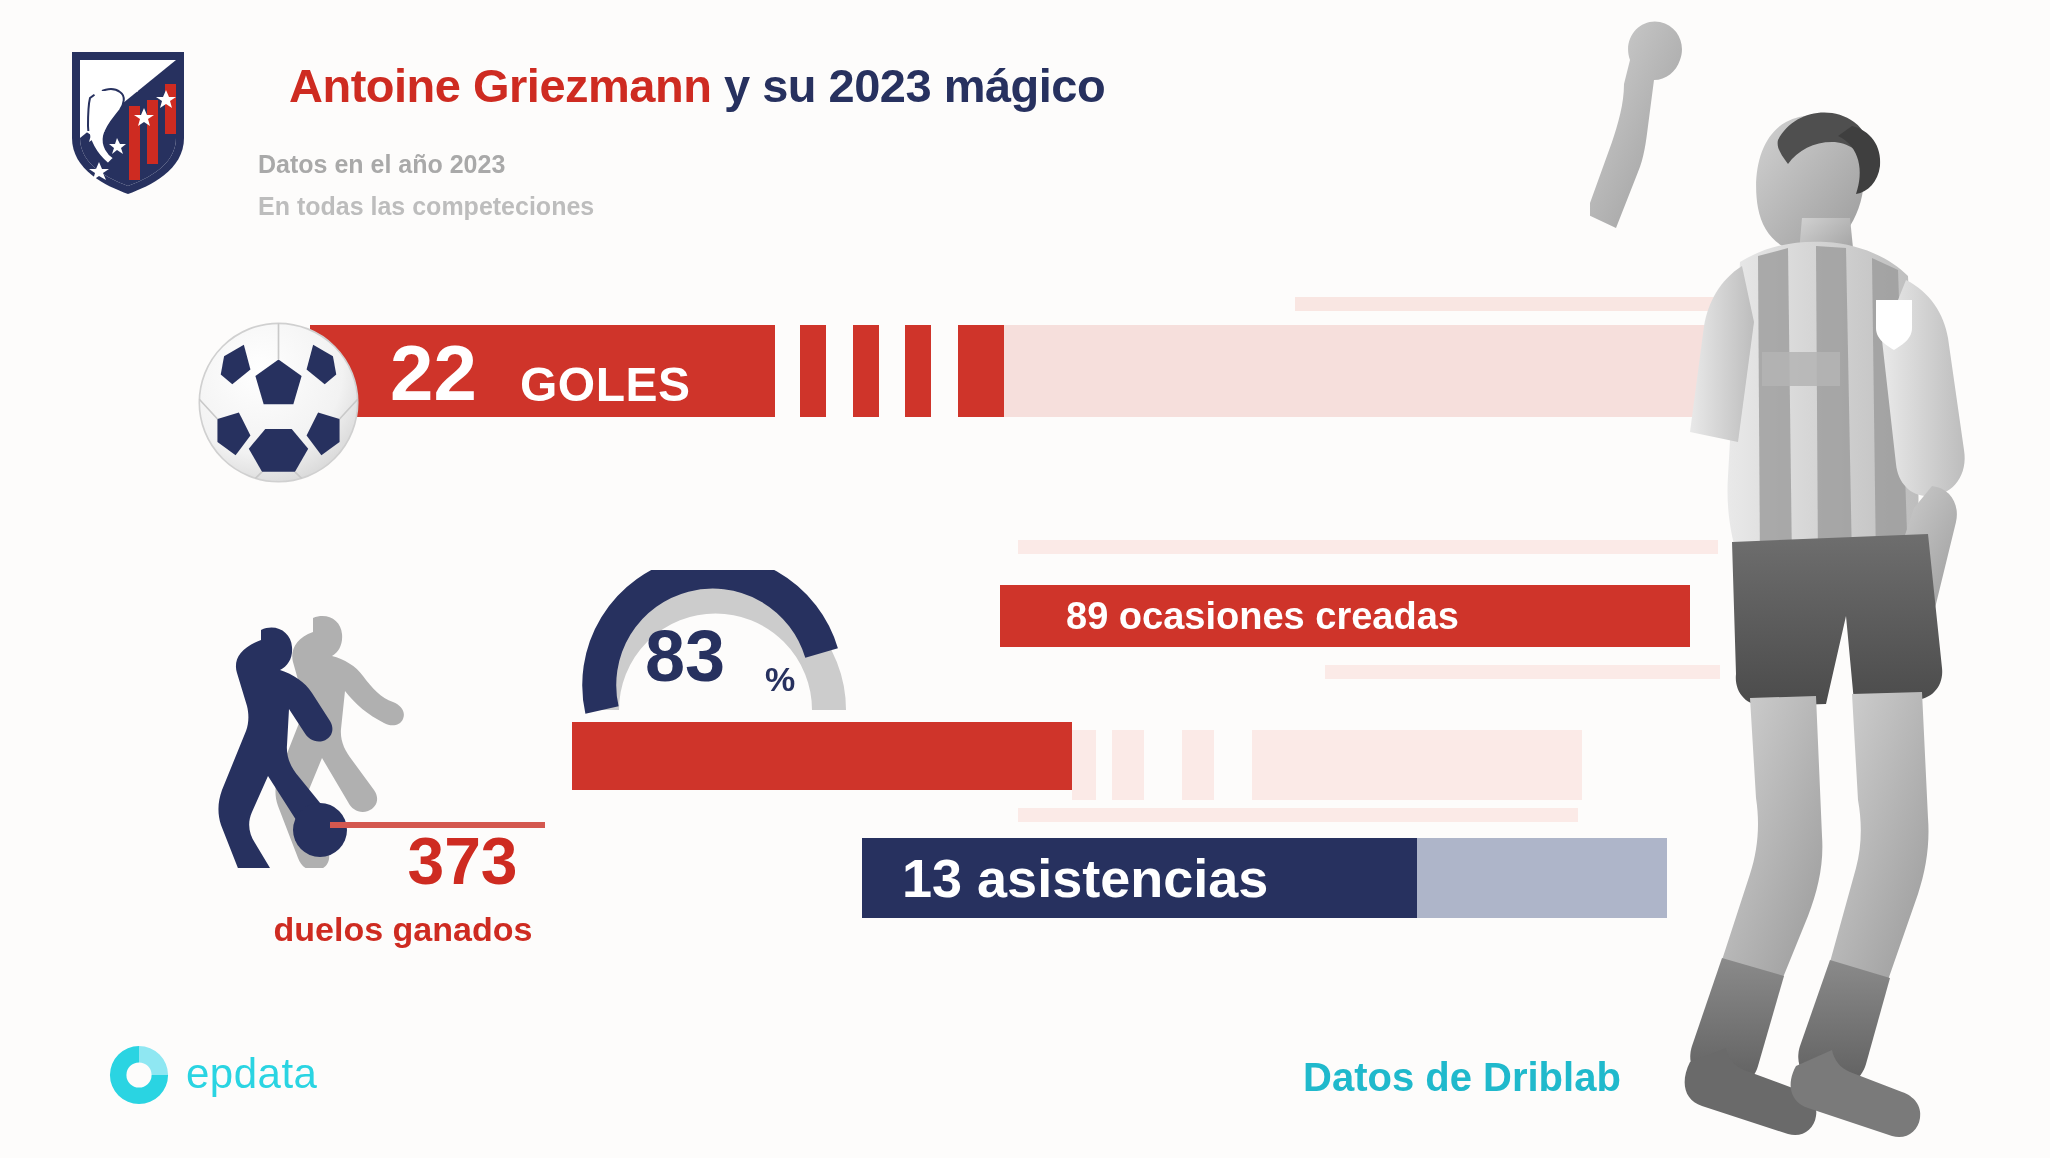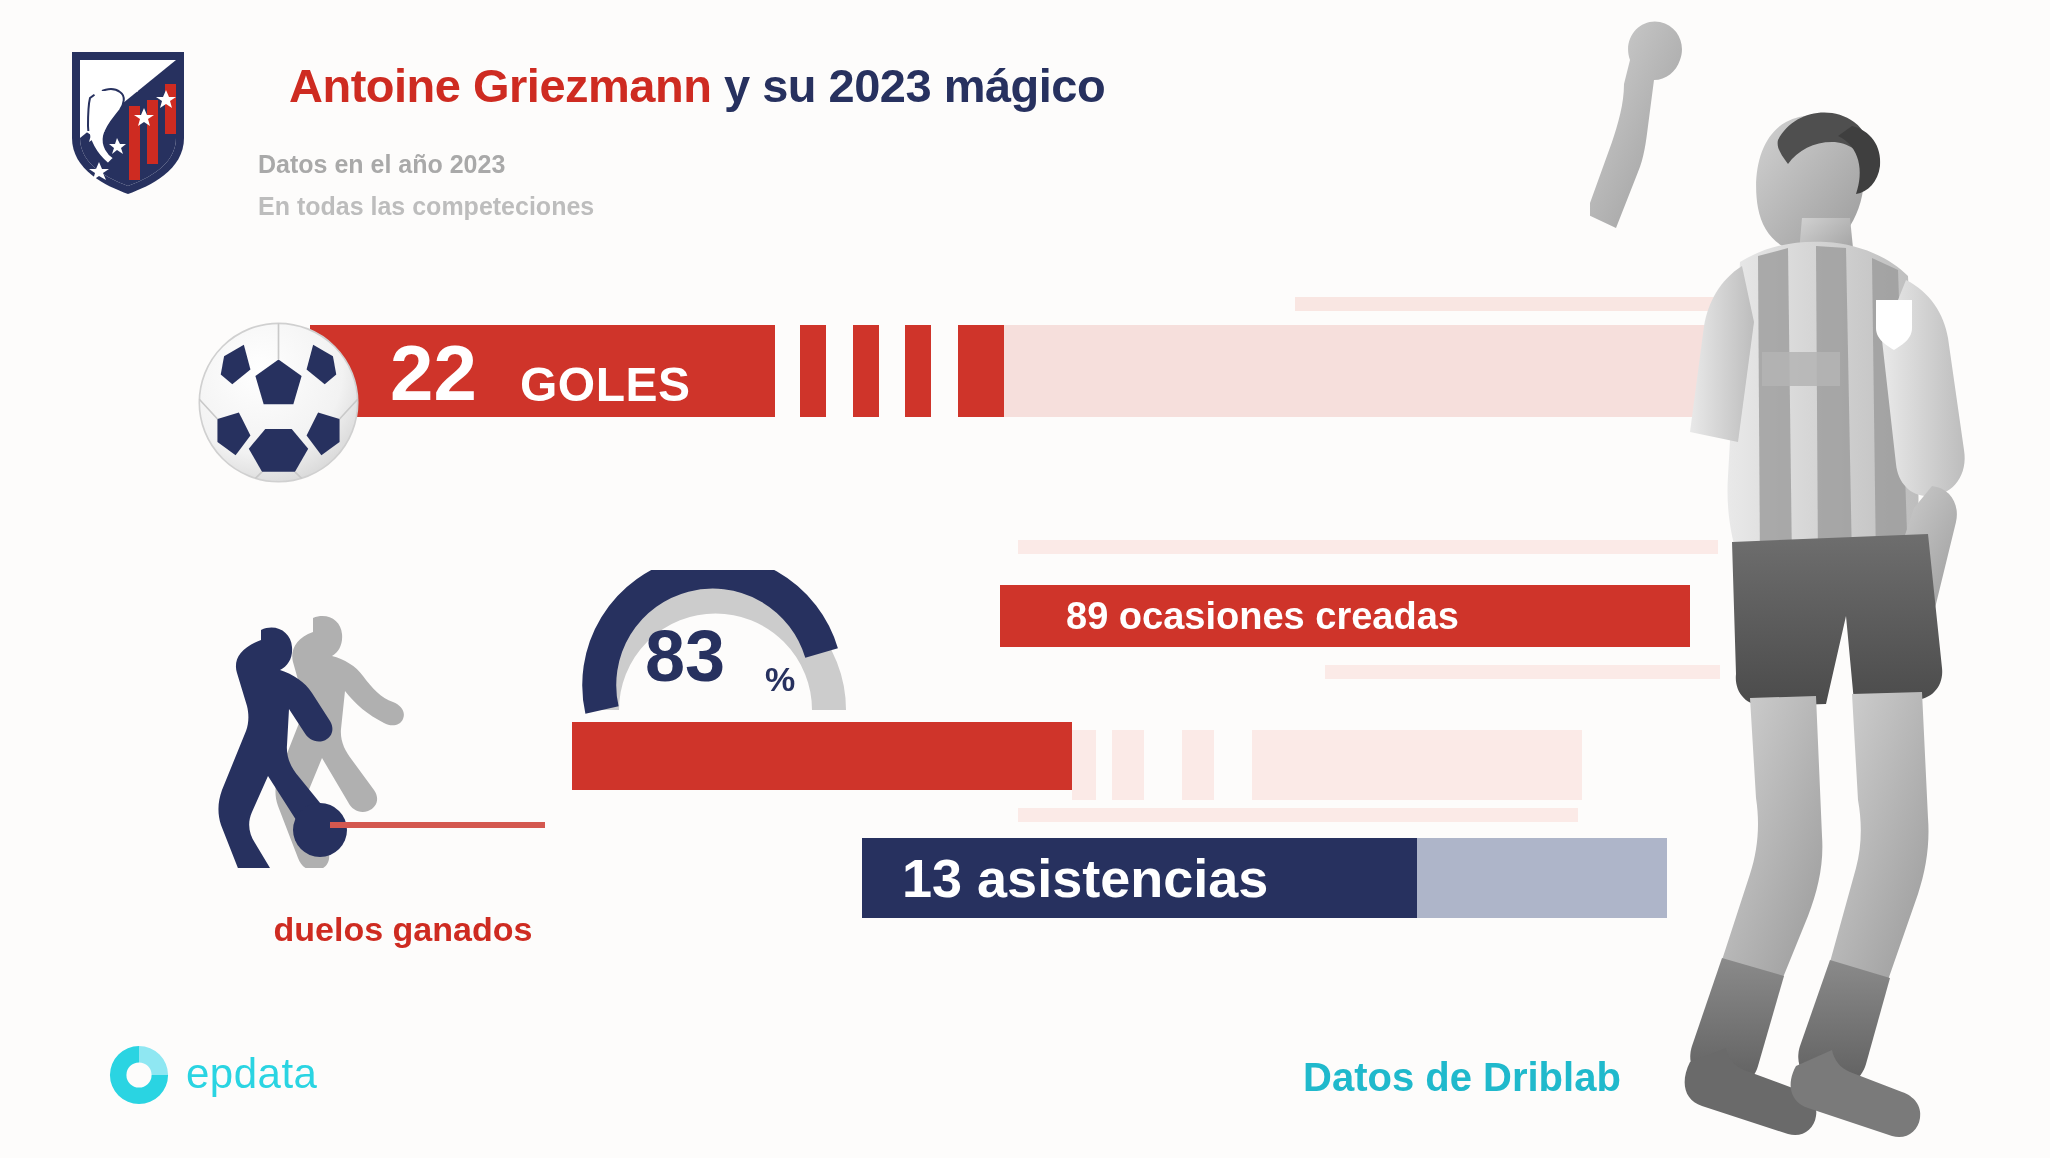--- a/index.html
+++ b/index.html
@@ -155,20 +155,21 @@
   <svg class="duel-art" viewBox="0 0 260 260">
     <g fill="#b0b0b0">
       <path d="M118 10 c14 -6 28 2 29 16 c1 10 -3 18 -10 22 c12 3 24 10 31 20 c9 12 18 22 30 26 c8 3 13 10 10 17 c-3 7 -12 8 -19 4 c-16 -8 -29 -19 -39 -32 l-4 38 c-1 12 4 22 11 31 l22 30 c6 8 3 18 -6 21 c-8 3 -16 -1 -20 -9 l-26 -44 -14 34 c-4 10 -2 20 3 29 l16 28 c5 9 1 19 -9 21 c-9 2 -17 -3 -20 -12 l-20 -52 c-4 -11 -3 -22 1 -32 l22 -56 c3 -8 3 -16 1 -24 l-9 -32 c-3 -12 3 -24 20 -30 Z"></path>
     </g>
     <g fill="#27315f">
       <path d="M66 22 c15 -7 30 2 31 17 c1 11 -4 19 -12 23 c13 4 25 12 32 23 l18 28 c5 8 2 17 -7 20 c-8 2 -15 -2 -19 -9 l-15 -23 l-2 36 c-1 12 4 23 12 32 l26 32 c6 8 4 18 -5 22 c-9 4 -18 0 -22 -8 l-30 -47 l-16 36 c-5 11 -3 22 3 31 l18 30 c5 9 1 19 -9 21 c-10 2 -18 -3 -21 -13 l-22 -56 c-4 -12 -3 -24 1 -35 l24 -59 c3 -8 3 -17 1 -25 l-10 -33 c-4 -13 3 -25 24 -33 Z"></path>
       <circle cx="125" cy="222" r="27"></circle>
     </g>
   </svg>
   <div class="duel-rule"></div>
+  <div class="duel-num">373</div>
   <div class="duel-label">duelos ganados</div>
 
   <div class="chances-bar"></div>
   <div class="chances-label">89 ocasiones creadas</div>
 
   <div class="assists-bar"></div>
   <div class="assists-tail"></div>
   <div class="assists-label">13 asistencias</div>
 
   <svg class="player" viewBox="0 0 460 1158">

